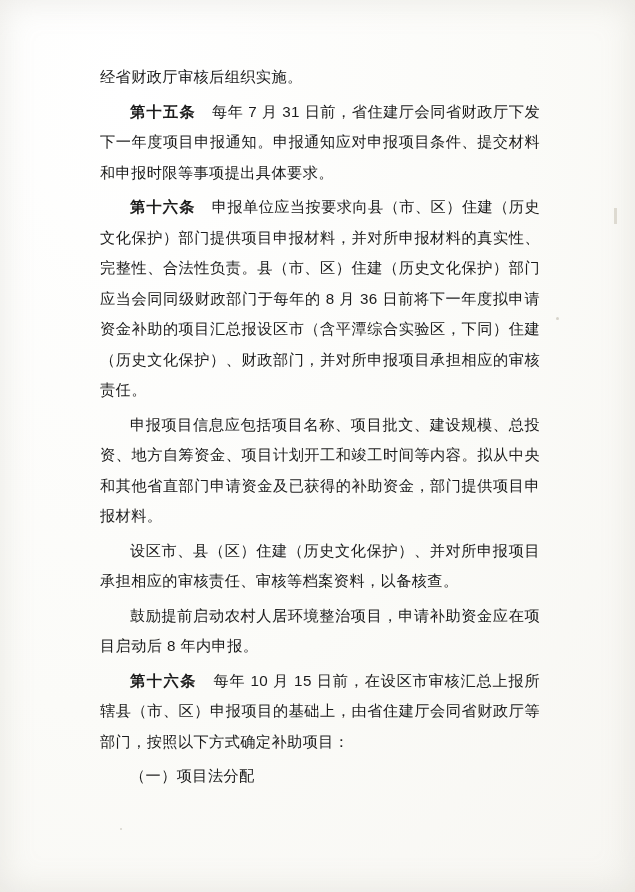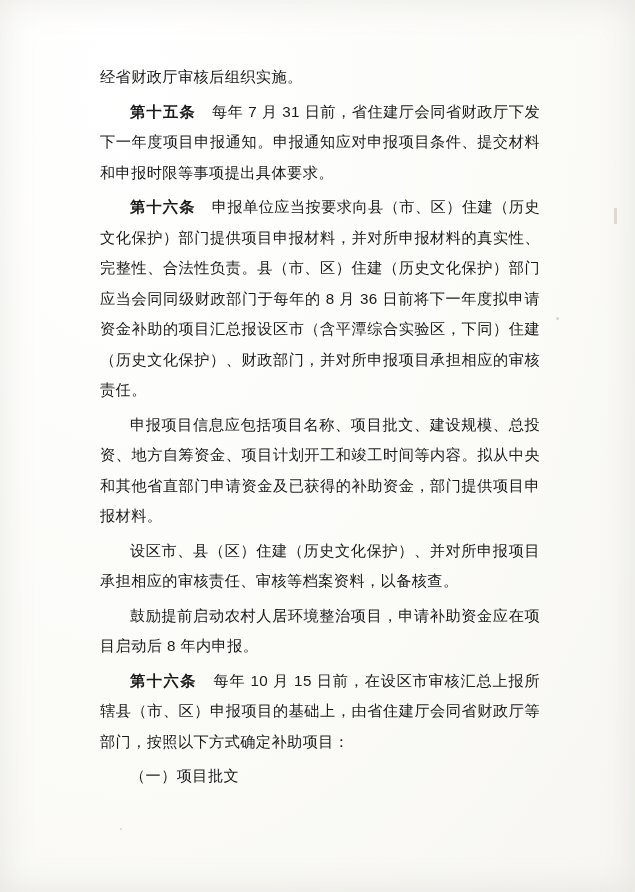--- a/index.html
+++ b/index.html
@@ -103,21 +103,21 @@
 
     <p class="para indent">
       <span>鼓励提前启动农村人居环境整治项目，申请补助资金应在项目启动后 8 年内申报。</span>
     </p>
 
     <p class="para indent">
       <span class="clause-head">第十六条</span><span class="gap"></span><span>每年 10 月 15 日前，在设区市审核汇总上报所辖县（市、区）申报项目的基础上，由省住建厅会同省财政厅等部门，按照以下方式确定补助项目：</span>
     </p>
 
     <p class="para indent">
-      <span>（一）项目批文</span>
+      <span>（一）项目法分配</span>
     </p>
 
   </div>
 
   <span class="edge-mark" style="left:614px; top:208px; width:3px; height:16px;"></span>
   <span class="speck" style="left:556px; top:317px; width:3px; height:3px;"></span>
   <span class="speck" style="left:120px; top:828px; width:2px; height:2px;"></span>
   <span class="speck" style="left:470px; top:112px; width:2px; height:2px;"></span>
 
   <div class="page-shadow"></div>

